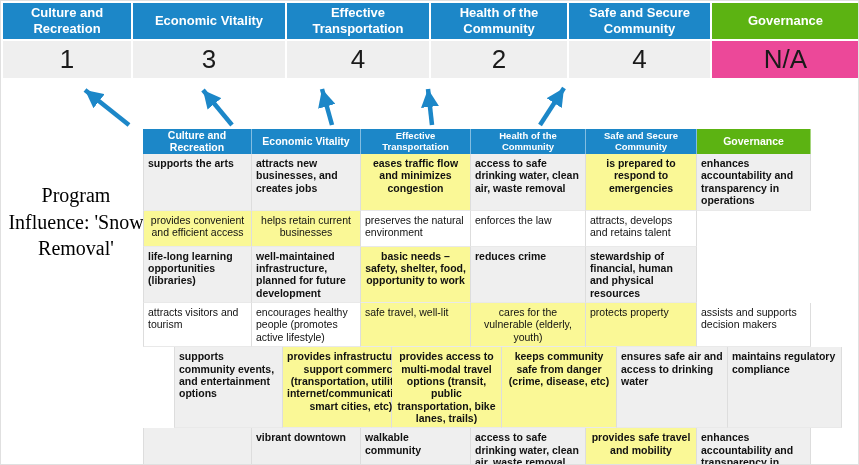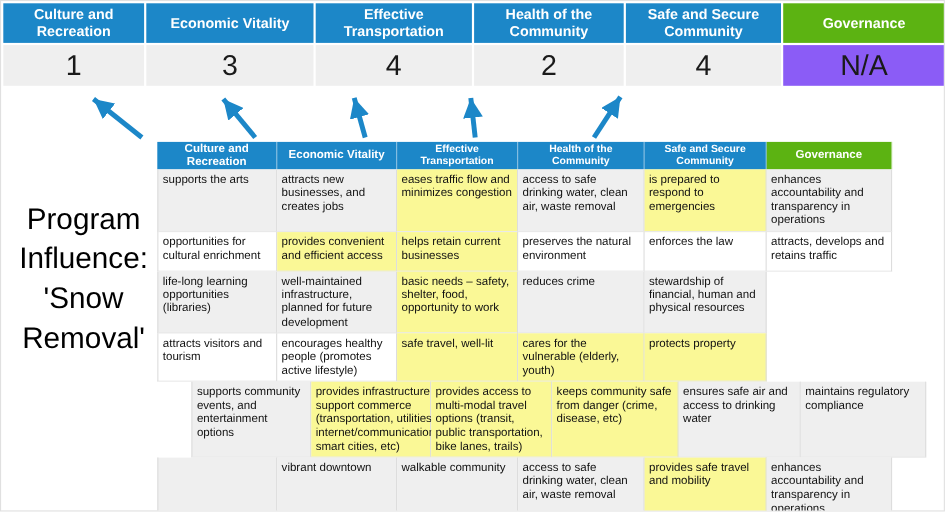--- a/index.html
+++ b/index.html
@@ -18,38 +18,38 @@
   }
   .b-score{
     height:37px;display:flex;align-items:center;justify-content:center;
     font-size:26px;color:#1a1a1a;
   }
   
   .arrow-layer{position:absolute;top:0;left:0;pointer-events:none;}
   
   .title{
     position:absolute;left:0;top:181px;width:150px;
-    font-size:27px;line-height:1.33;color:#000;text-align:center;
+    font-size:20px;line-height:1.33;color:#000;text-align:center;font-family:Liberation Serif, serif;
   }
   
   .matrix{position:absolute;left:142px;top:128px;width:668px;font-size:10.5px;color:#111;}
   .t-row{display:grid;grid-template-columns:109px 109px 110px 115px 111px 114px;}
   .t-head-cell{
     height:25px;display:flex;align-items:center;justify-content:center;
     color:#fff;font-weight:bold;font-size:10.5px;text-align:center;line-height:1.1;
     border-right:1px solid rgba(255,255,255,.45);box-sizing:border-box;padding:0 2px;
   }
   .t-cell{
     padding:3px 4px;box-sizing:border-box;line-height:1.18;
     border-right:1px solid #ddd;border-bottom:1px solid #e9e9e9;border-left:0;
     display:flex;align-items:flex-start;
   }
   .t-row .t-cell:first-child{border-left:1px solid #ddd;}
-  .shaded .t-cell{background:#efefef;}
-  .t-cell.hl{background:var(--hl);}
+  .shaded .t-cell{background:#efefef;font-weight:bold;}
+  .t-cell.hl{background:var(--hl);text-align:center;}
 </style>
 </head>
 <body>
 
 <div class="banner">
     <div class="banner-col" style="width: 128px;">
       <div class="b-head" style="background: rgb(28, 135, 200);">Culture and Recreation</div>
       <div class="b-score" style="background: rgb(239, 239, 239);">1</div>
     </div>
     <div class="banner-col" style="width: 152px;">
@@ -63,21 +63,21 @@
     <div class="banner-col" style="width: 136px;">
       <div class="b-head" style="background: rgb(28, 135, 200);">Health of the Community</div>
       <div class="b-score" style="background: rgb(239, 239, 239);">2</div>
     </div>
     <div class="banner-col" style="width: 141px;">
       <div class="b-head" style="background: rgb(28, 135, 200);">Safe and Secure Community</div>
       <div class="b-score" style="background: rgb(239, 239, 239);">4</div>
     </div>
     <div class="banner-col" style="width: 147px;">
       <div class="b-head" style="background: rgb(92, 179, 18);">Governance</div>
-      <div class="b-score" style="background: #8b5cf6;">N/A</div>
+      <div class="b-score" style="background: #ec4899;">N/A</div>
     </div>
   </div>
 <svg class="arrow-layer" width="859" height="140" viewBox="0 0 859 140">
     <defs>
       <marker id="ah" markerWidth="4" markerHeight="4" refX="4" refY="2" orient="auto">
         <path d="M0,0 L4,2 L0,4 z" fill="#1c87c8"></path>
       </marker>
     </defs>
     <line x1="128" y1="124" x2="84" y2="89" stroke="#1c87c8" stroke-width="4.5" marker-end="url(#ah)"></line>
     <line x1="231" y1="124" x2="202" y2="89" stroke="#1c87c8" stroke-width="4.5" marker-end="url(#ah)"></line>
@@ -97,40 +97,40 @@
     </div>
     <div class="t-row shaded" style="min-height: 37px;">
       <div class="t-cell">supports the arts</div>
       <div class="t-cell">attracts new businesses, and creates jobs</div>
       <div class="t-cell hl">eases traffic flow and minimizes congestion</div>
       <div class="t-cell">access to safe drinking water, clean air, waste removal</div>
       <div class="t-cell hl">is prepared to respond to emergencies</div>
       <div class="t-cell">enhances accountability and transparency in operations</div>
     </div>
     <div class="t-row" style="min-height: 36px;">
-      <div class="t-cell">opportunities for cultural enrichment</div>
       <div class="t-cell hl">provides convenient and efficient access</div>
       <div class="t-cell hl">helps retain current businesses</div>
       <div class="t-cell">preserves the natural environment</div>
       <div class="t-cell">enforces the law</div>
-      <div class="t-cell">attracts, develops and retains traffic</div>
+      <div class="t-cell">attracts, develops and retains talent</div>
     </div>
     <div class="t-row shaded" style="min-height: 36px;">
       <div class="t-cell">life-long learning opportunities (libraries)</div>
       <div class="t-cell">well-maintained infrastructure, planned for future development</div>
       <div class="t-cell hl">basic needs – safety, shelter, food, opportunity to work</div>
       <div class="t-cell">reduces crime</div>
       <div class="t-cell">stewardship of financial, human and physical resources</div>
     </div>
     <div class="t-row" style="min-height: 35px;">
       <div class="t-cell">attracts visitors and tourism</div>
       <div class="t-cell">encourages healthy people (promotes active lifestyle)</div>
       <div class="t-cell hl">safe travel, well-lit</div>
       <div class="t-cell hl">cares for the vulnerable (elderly, youth)</div>
       <div class="t-cell hl">protects property</div>
+      <div class="t-cell">assists and supports decision makers</div>
     </div>
     <div class="t-row shaded" style="min-height: 54px; padding-left: 31px;">
       <div class="t-cell">supports community events, and entertainment options</div>
       <div class="t-cell hl">provides infrastructure to support commerce (transportation, utilities, internet/communications, smart cities, etc)</div>
       <div class="t-cell hl">provides access to multi-modal travel options (transit, public transportation, bike lanes, trails)</div>
       <div class="t-cell hl">keeps community safe from danger (crime, disease, etc)</div>
       <div class="t-cell">ensures safe air and access to drinking water</div>
       <div class="t-cell">maintains regulatory compliance</div>
     </div>
     <div class="t-row shaded" style="min-height: 40px;">

